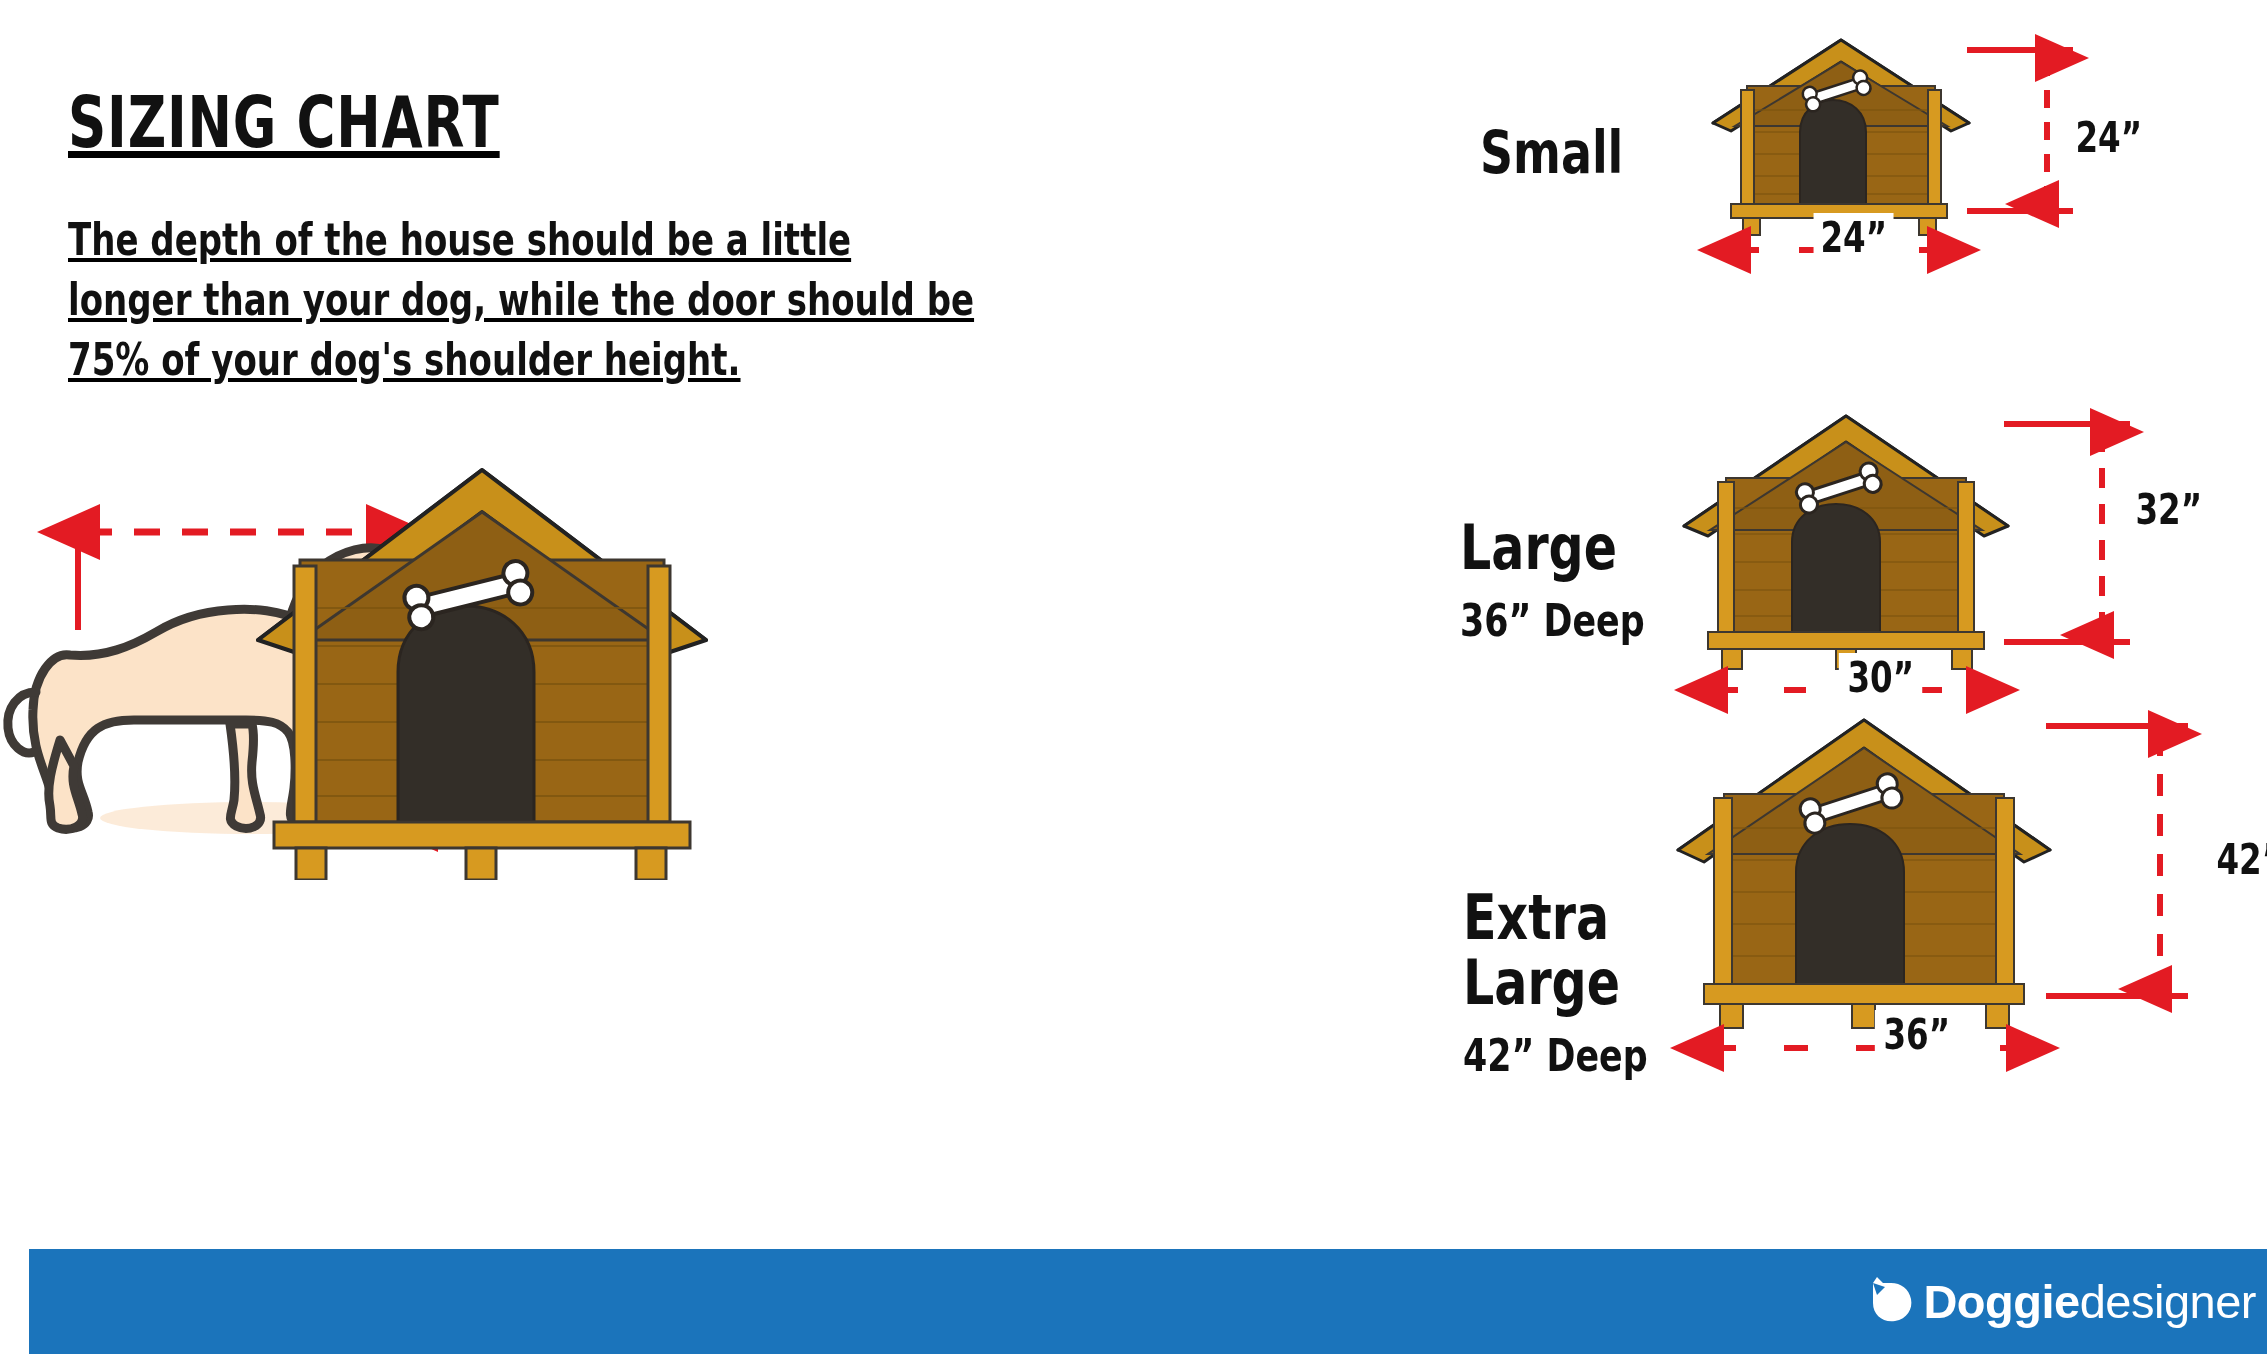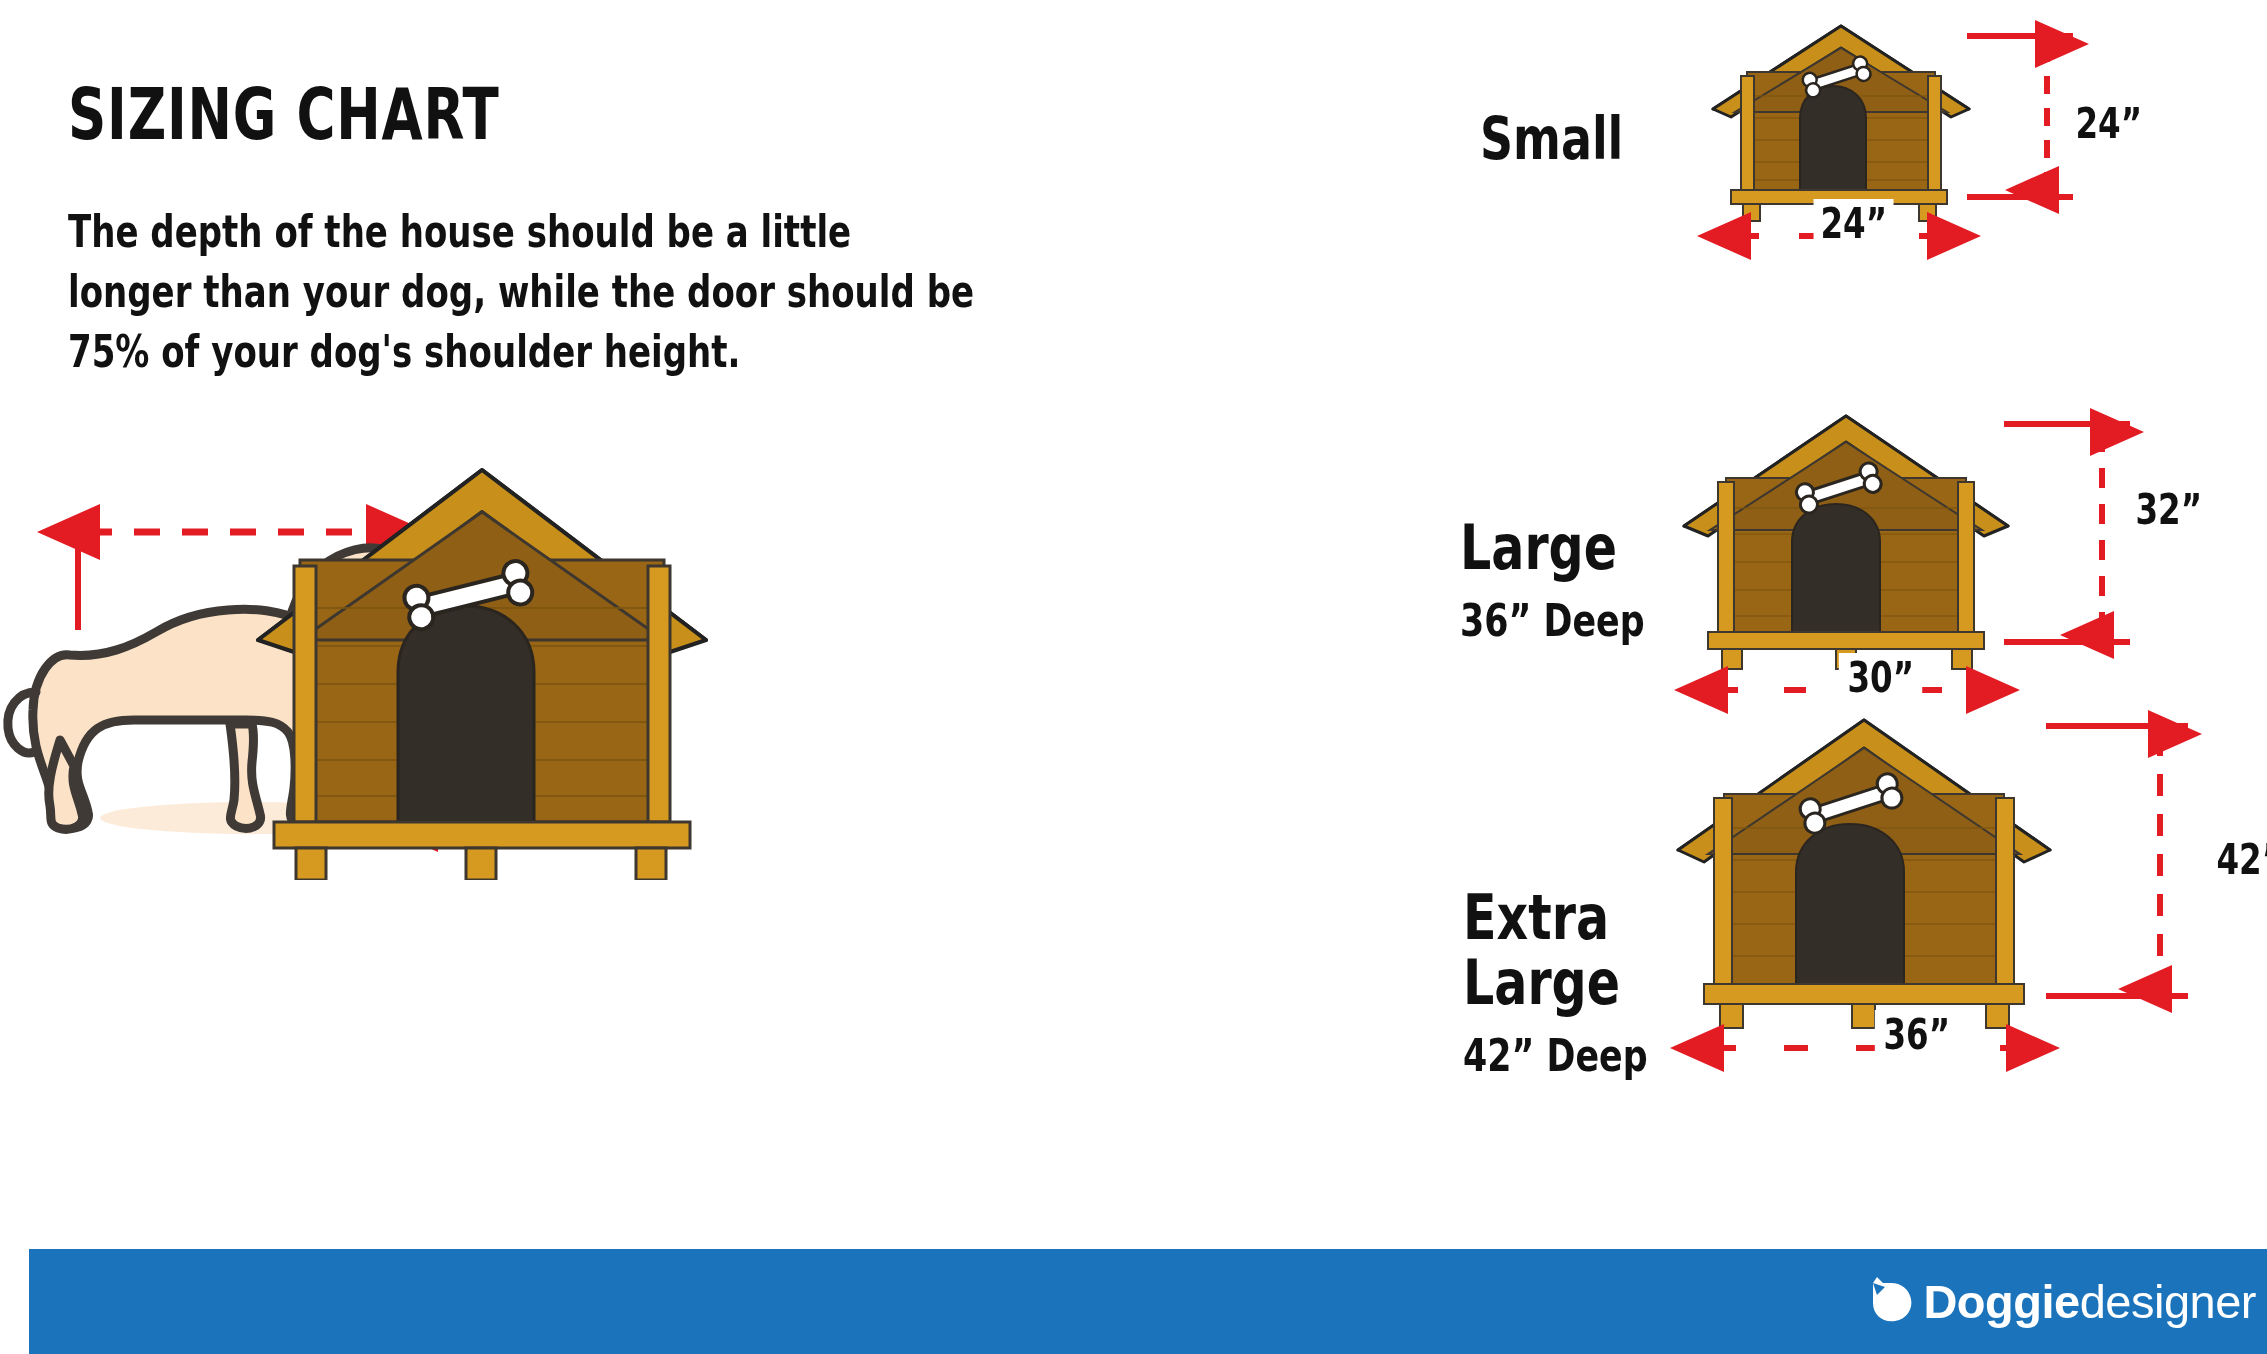--- a/index.html
+++ b/index.html
@@ -12,22 +12,23 @@
     height: 1354px;
     position: relative;
     overflow: hidden;
     font-family: "DejaVu Sans Condensed", "Liberation Sans Narrow", "Liberation Sans", sans-serif;
   }
 
   
   #title-block {
     position: absolute;
     left: 68px;
-    top: 78px;
+    top: 86px;
     width: 1100px;
+    text-decoration: underline;
   }
   #page-title {
     font-size: 72px;
     font-weight: 700;
     letter-spacing: 1px;
     color: #111111;
     line-height: 1.0;
     margin: 0 0 52px 0;
     transform: scaleX(0.82);
     transform-origin: left center;
@@ -237,21 +238,21 @@
     </g>
 
     <rect x="274" y="382" width="416" height="26" fill="#d79a20" stroke="#3d3730" stroke-width="3"></rect>
 
     <rect x="296" y="408" width="30" height="32" fill="#d79a20" stroke="#3d3730" stroke-width="3"></rect>
     <rect x="466" y="408" width="30" height="32" fill="#d79a20" stroke="#3d3730" stroke-width="3"></rect>
     <rect x="636" y="408" width="30" height="32" fill="#d79a20" stroke="#3d3730" stroke-width="3"></rect>
   </g>
 </svg>
 
-<div class="house-row" style="left:1480px; top:14px; width:760px; height:250px;">
+<div class="house-row" style="left:1480px; top:28px; width:760px; height:250px;">
   <div class="size-name" style="position:absolute; left:0px; top:95px; font-size:58px;">Small</div>
 
   <svg width="420" height="250" viewBox="0 0 420 250" style="position:absolute; left:215px; top:0px;">
     <path d="M18,95 L146,12 L274,95 L250,95 L146,30 L42,95 Z" fill="#c8901a" stroke="#222" stroke-width="3" stroke-linejoin="round"></path>
     <path d="M18,95 L146,12 L274,95 L256,103 L146,34 L36,103 Z" fill="#c8901a" stroke="#222" stroke-width="3" stroke-linejoin="round"></path>
     <rect x="52" y="58" width="188" height="118" fill="#996615" stroke="#3d3730" stroke-width="2"></rect>
     <path d="M146,34 L252,98 L40,98 Z" fill="#8e5f14" stroke="#3d3730" stroke-width="2"></path>
     <g stroke="#7d550f" stroke-width="1.5" opacity="0.8">
       <line x1="54" y1="82" x2="238" y2="82"></line>
       <line x1="54" y1="104" x2="238" y2="104"></line>

